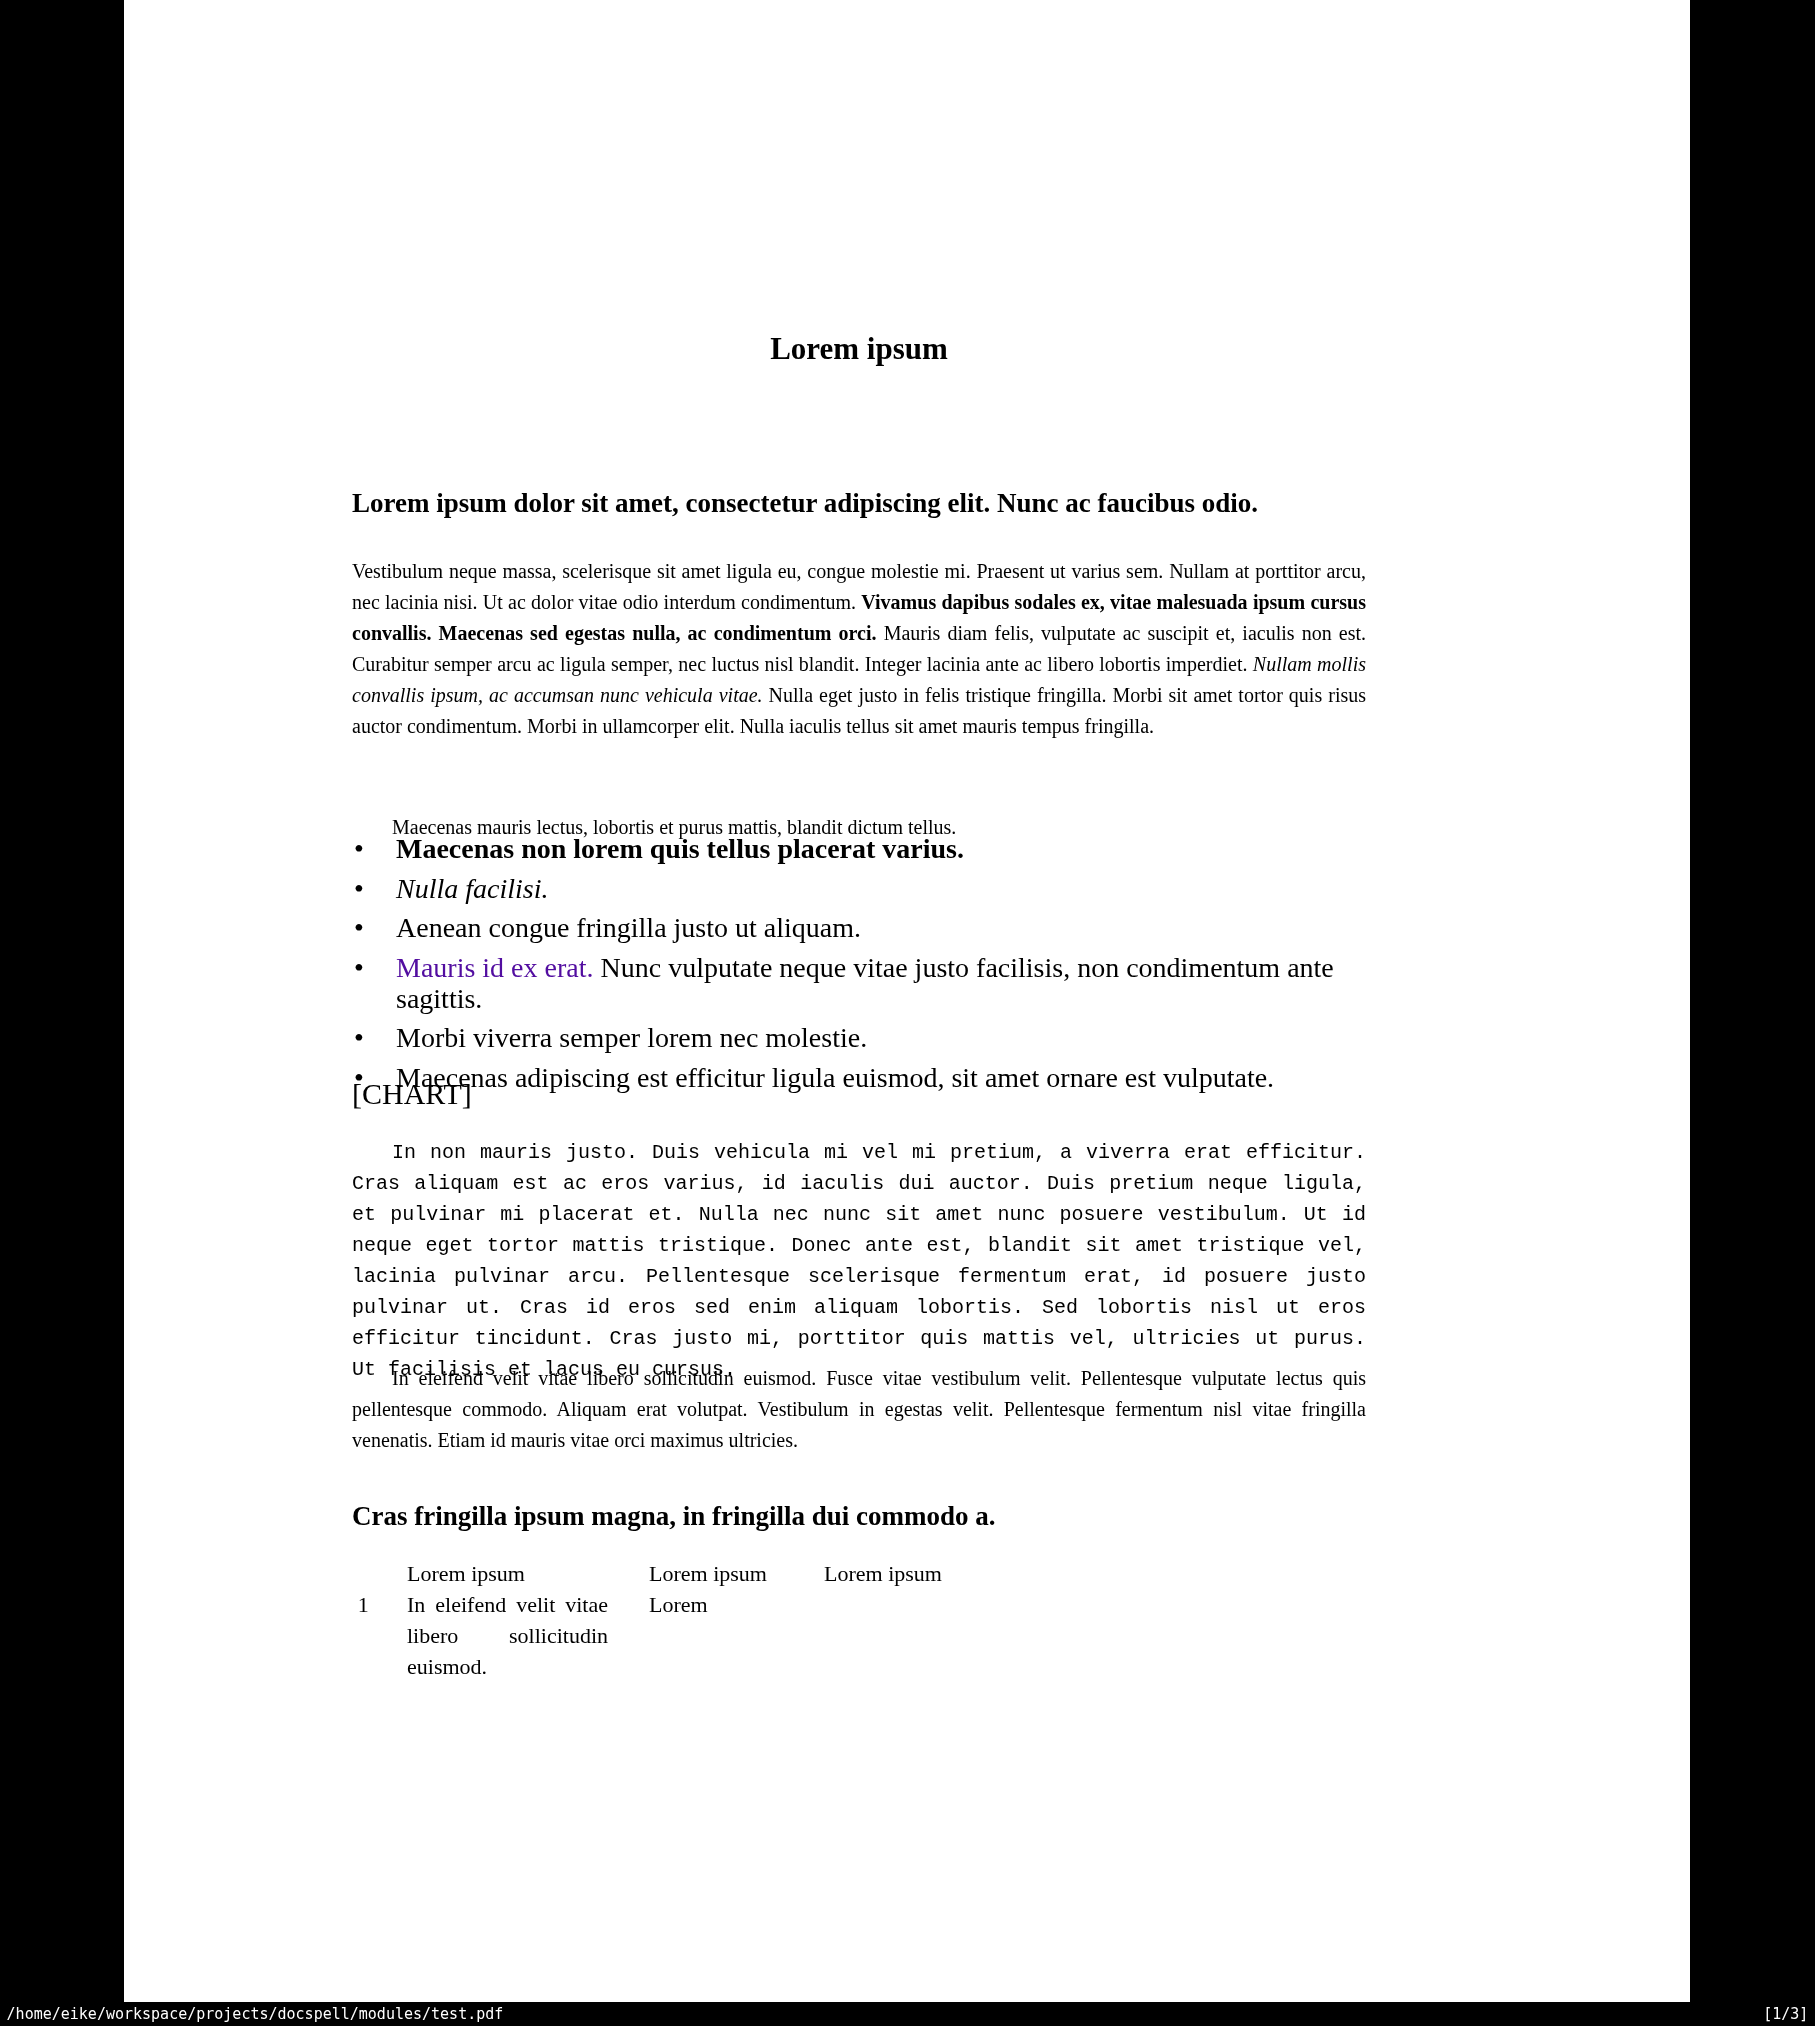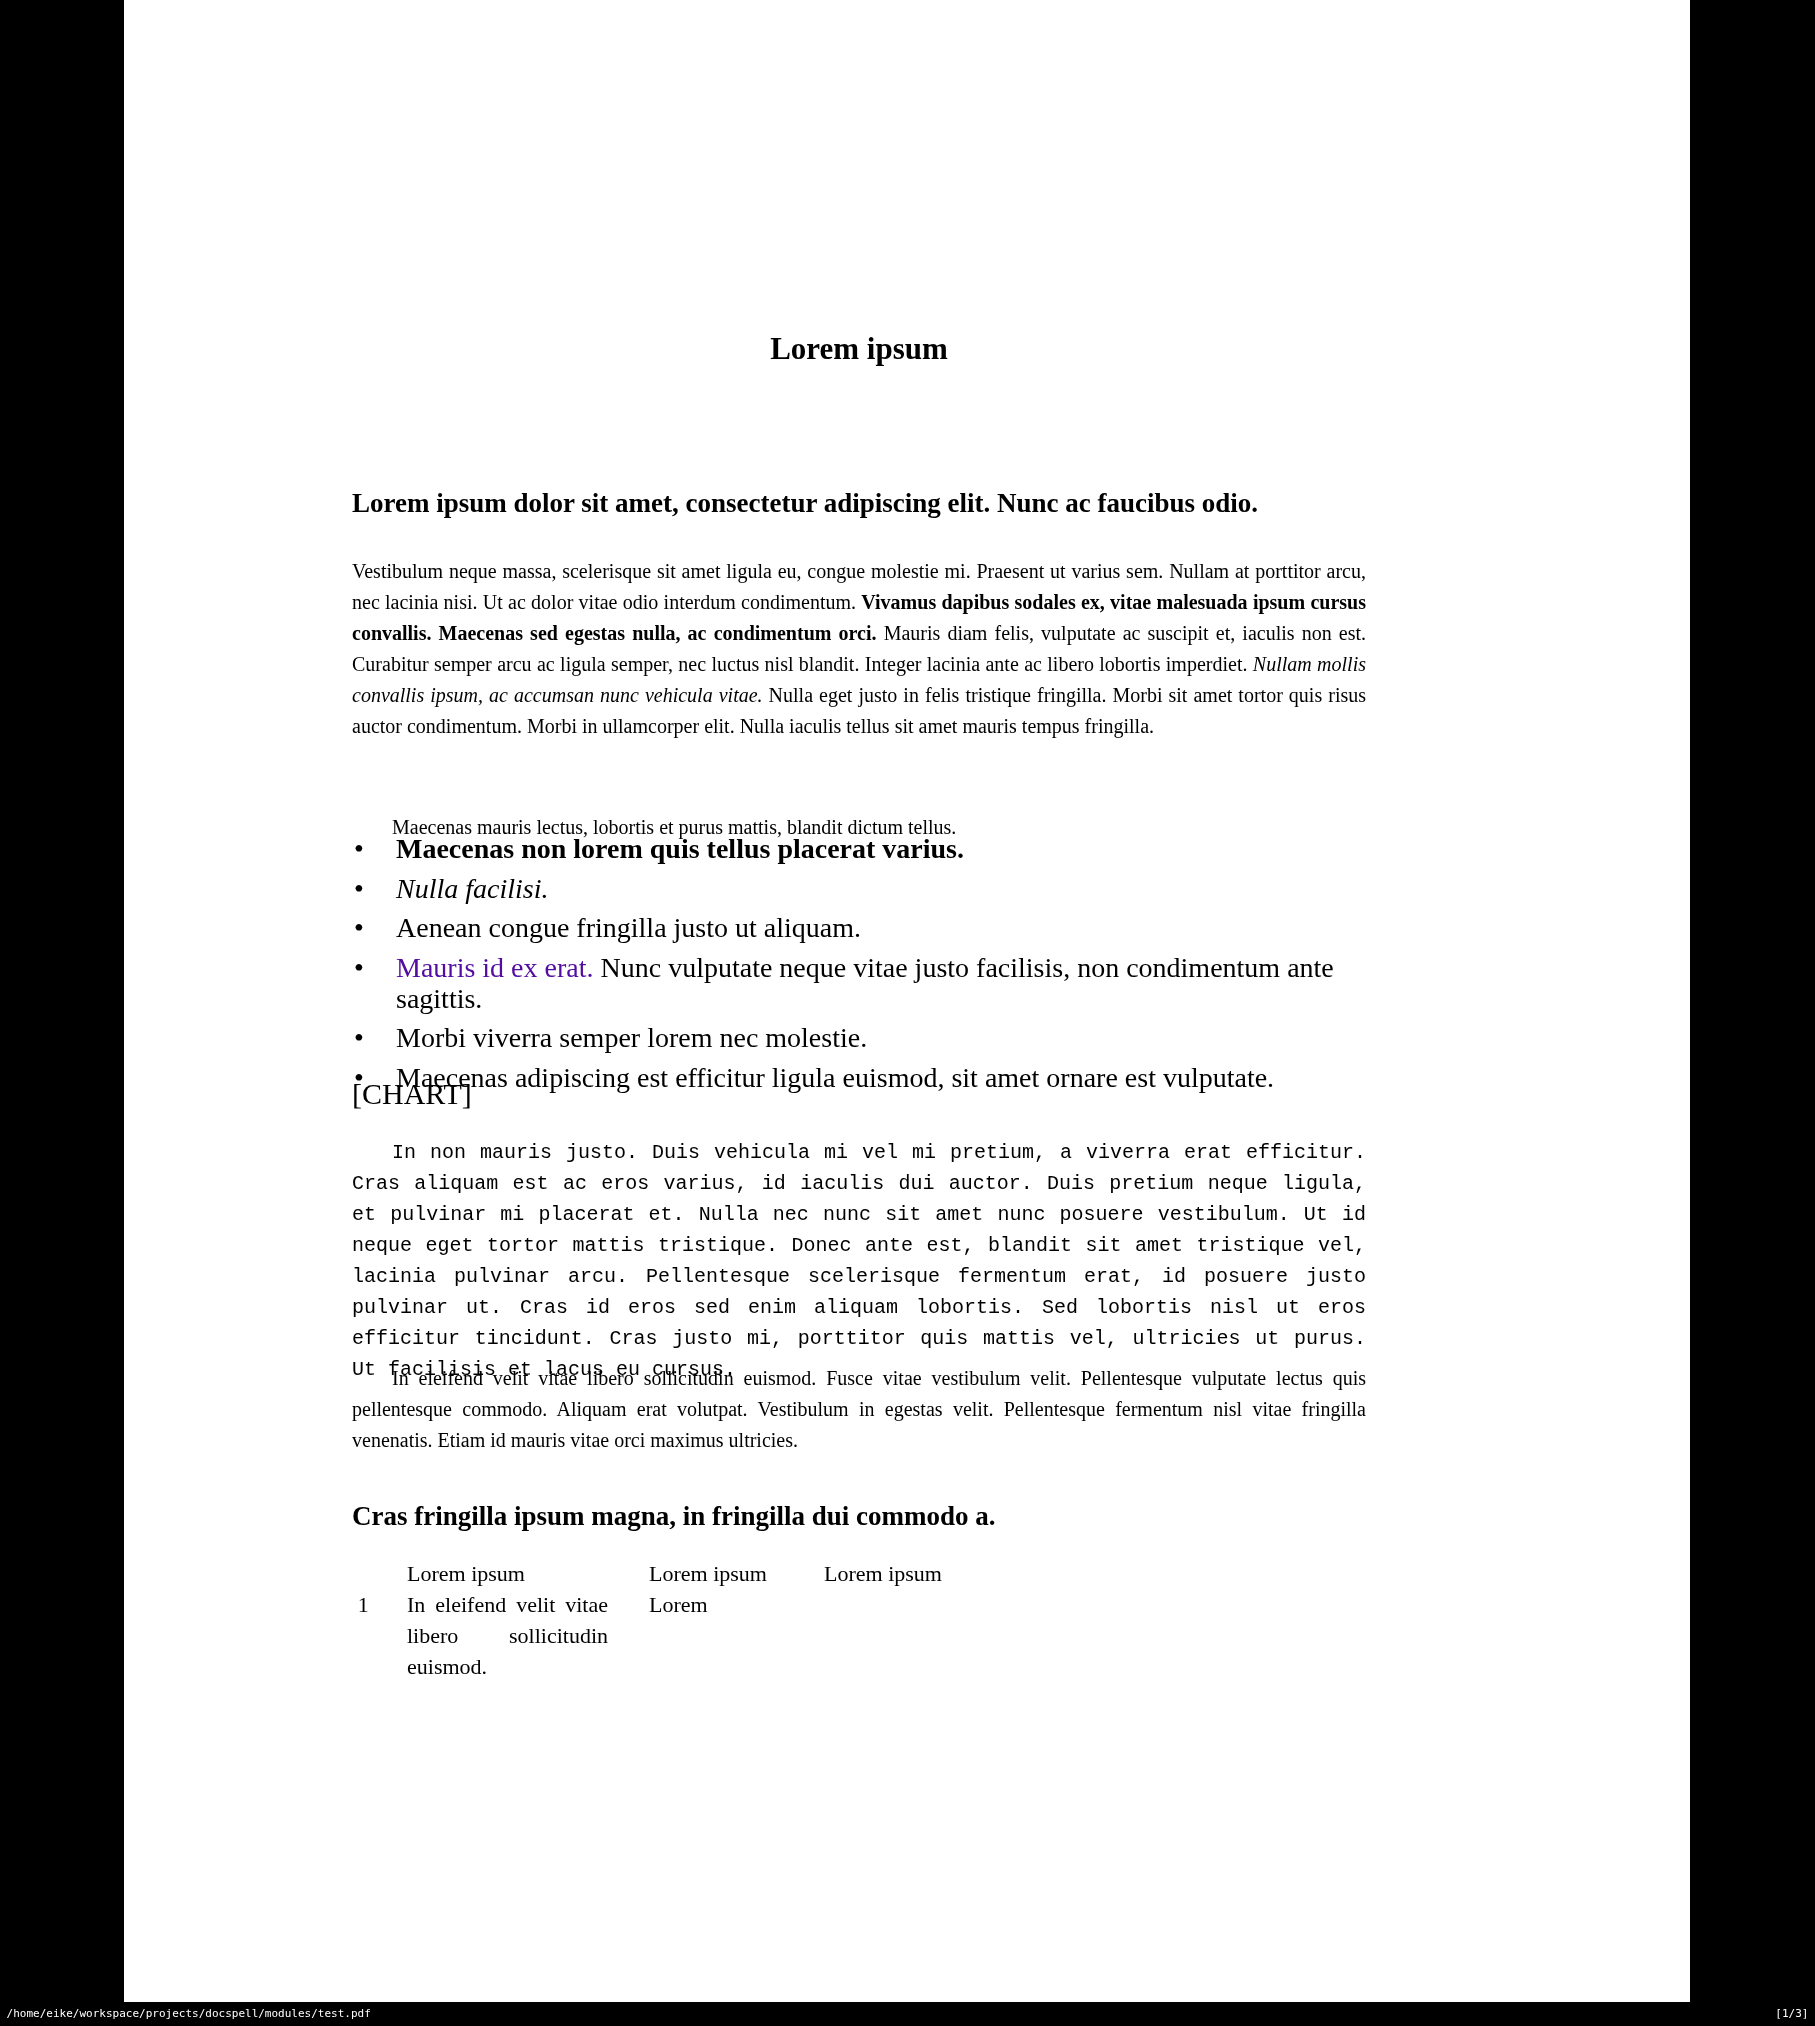--- a/index.html
+++ b/index.html
@@ -78,21 +78,21 @@
   .c-2    { left: 297px; width: 161px; }
   .c-3    { left: 472px; width: 161px; }
   .t-header { height: 31px; }
   .t-body   { position: relative; top: 0; height: 94px; }
   .statusbar {
     position: absolute; left: 0; bottom: 0;
     width: 100%; height: 24px;
     background: var(--color-statusbar_bg, #000);
     color: var(--color-statusbar_fg, #fff);
     font-family: "DejaVu Sans Mono", "Liberation Mono", monospace;
-    font-size: 11px; line-height: 24px;
+    font-size: 15px; line-height: 24px;
     display: flex; justify-content: space-between;
     box-sizing: border-box; padding: 0 6.6px;
     white-space: nowrap;
   }
 </style>
 </head>
 <body>
 
 <div class="viewer">
 

